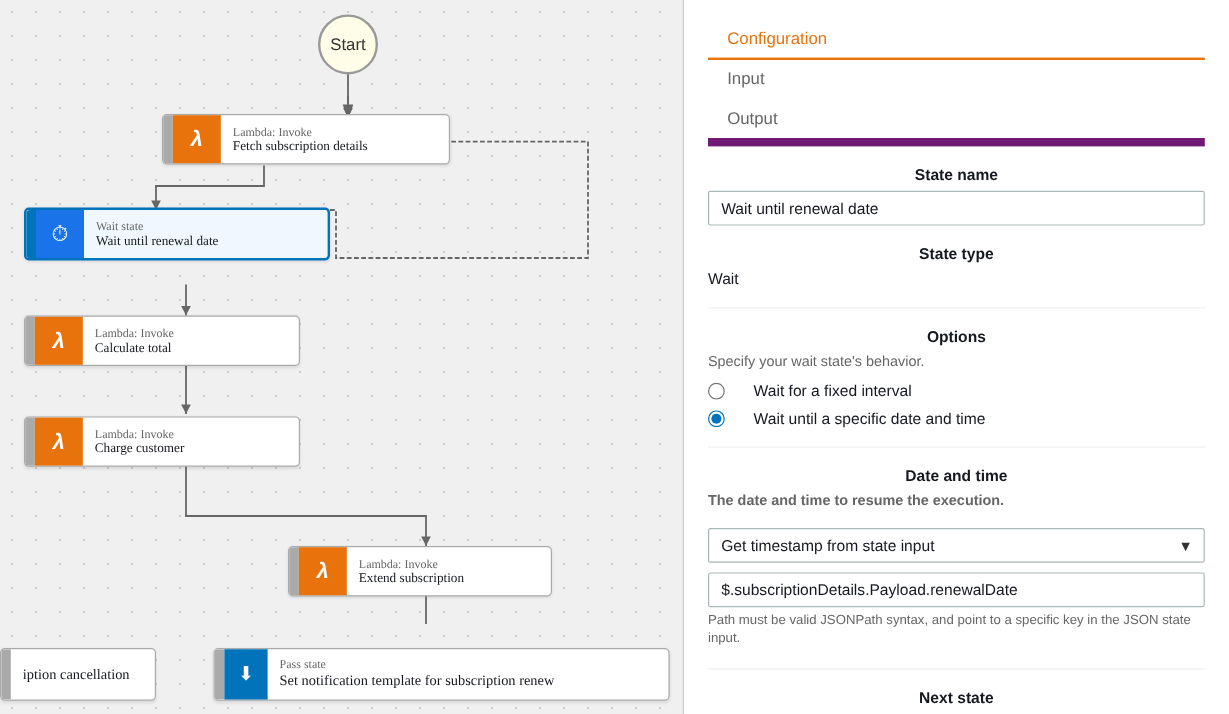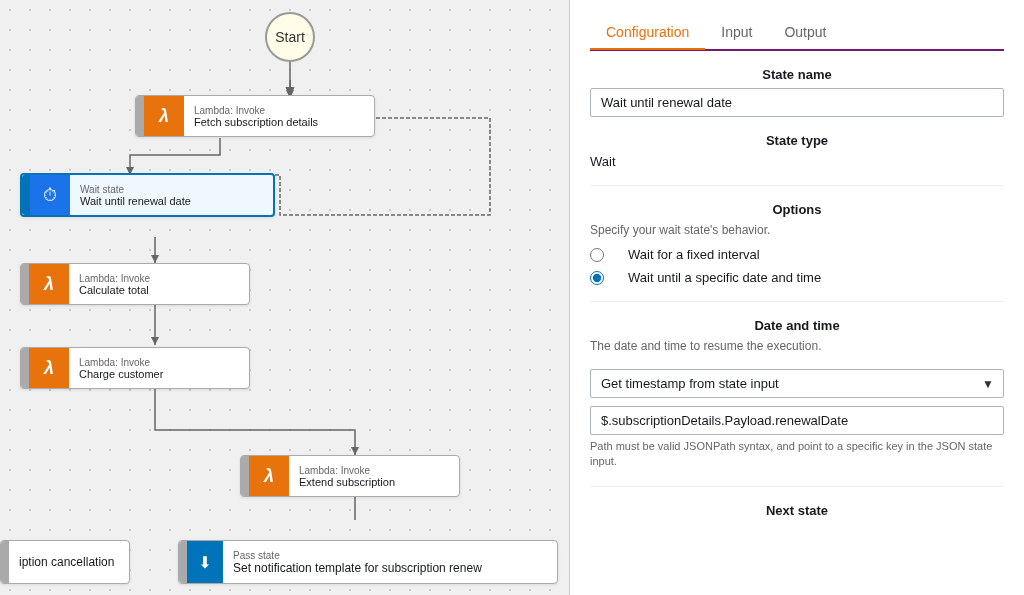--- a/index.html
+++ b/index.html
@@ -22,22 +22,23 @@
       width: 454px;
       height: 595px;
       background: #fff;
       overflow-y: auto;
       padding: 16px 20px;
     }
 
     
     .tabs {
       display: flex;
-      border-bottom: 2px solid #701a75;
+      border-bottom: 7px solid #701a75;
       margin-bottom: 16px;
+      flex-direction: column;
     }
     .tab {
       padding: 8px 16px;
       cursor: pointer;
       font-size: 14px;
       color: #666;
       border-bottom: 2px solid transparent;
       margin-bottom: -1px;
     }
     .tab.active {
@@ -85,20 +86,21 @@
     }
     .radio-option input[type="radio"] {
       accent-color: #0073bb;
       width: 14px;
       height: 14px;
     }
     .date-time-desc {
       font-size: 12px;
       color: #666;
       margin-bottom: 8px;
+      font-weight: bold;
     }
     .select-wrapper {
       position: relative;
       margin-bottom: 8px;
       margin-top: 16px;
     }
     .select-wrapper select {
       width: 100%;
       border: 1px solid #aab7b8;
       border-radius: 2px;
@@ -161,20 +163,21 @@
       display: flex;
       align-items: center;
       justify-content: center;
       flex-shrink: 0;
     }
     .wf-node-icon.blue {
       background: #1a73e8;
     }
     .wf-node-content {
       padding: 6px 10px;
+      font-family: Liberation Serif, serif;
     }
     .wf-node-type {
       font-size: 10px;
       color: #666;
     }
     .wf-node-name {
       font-size: 11px;
       font-weight: 500;
       color: #16191f;
     }

